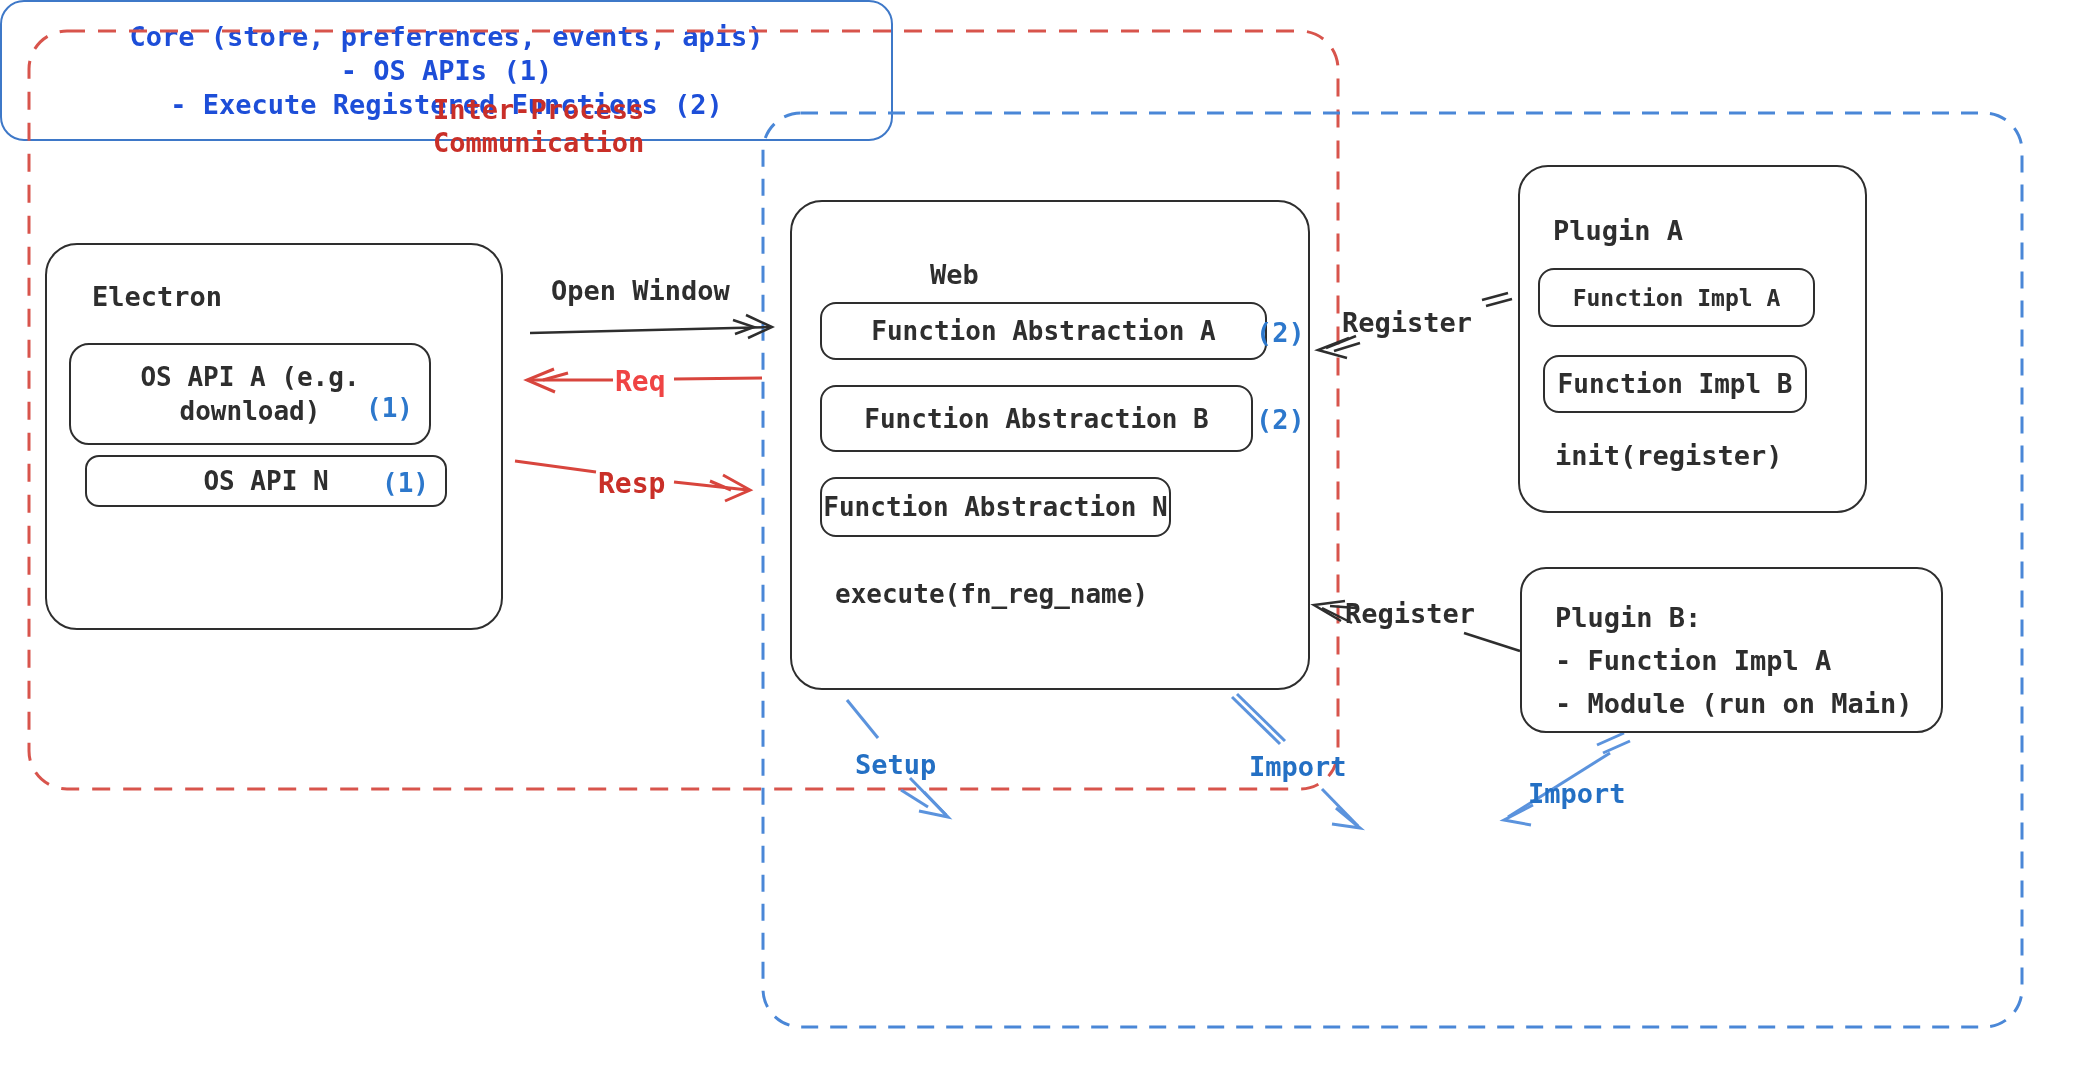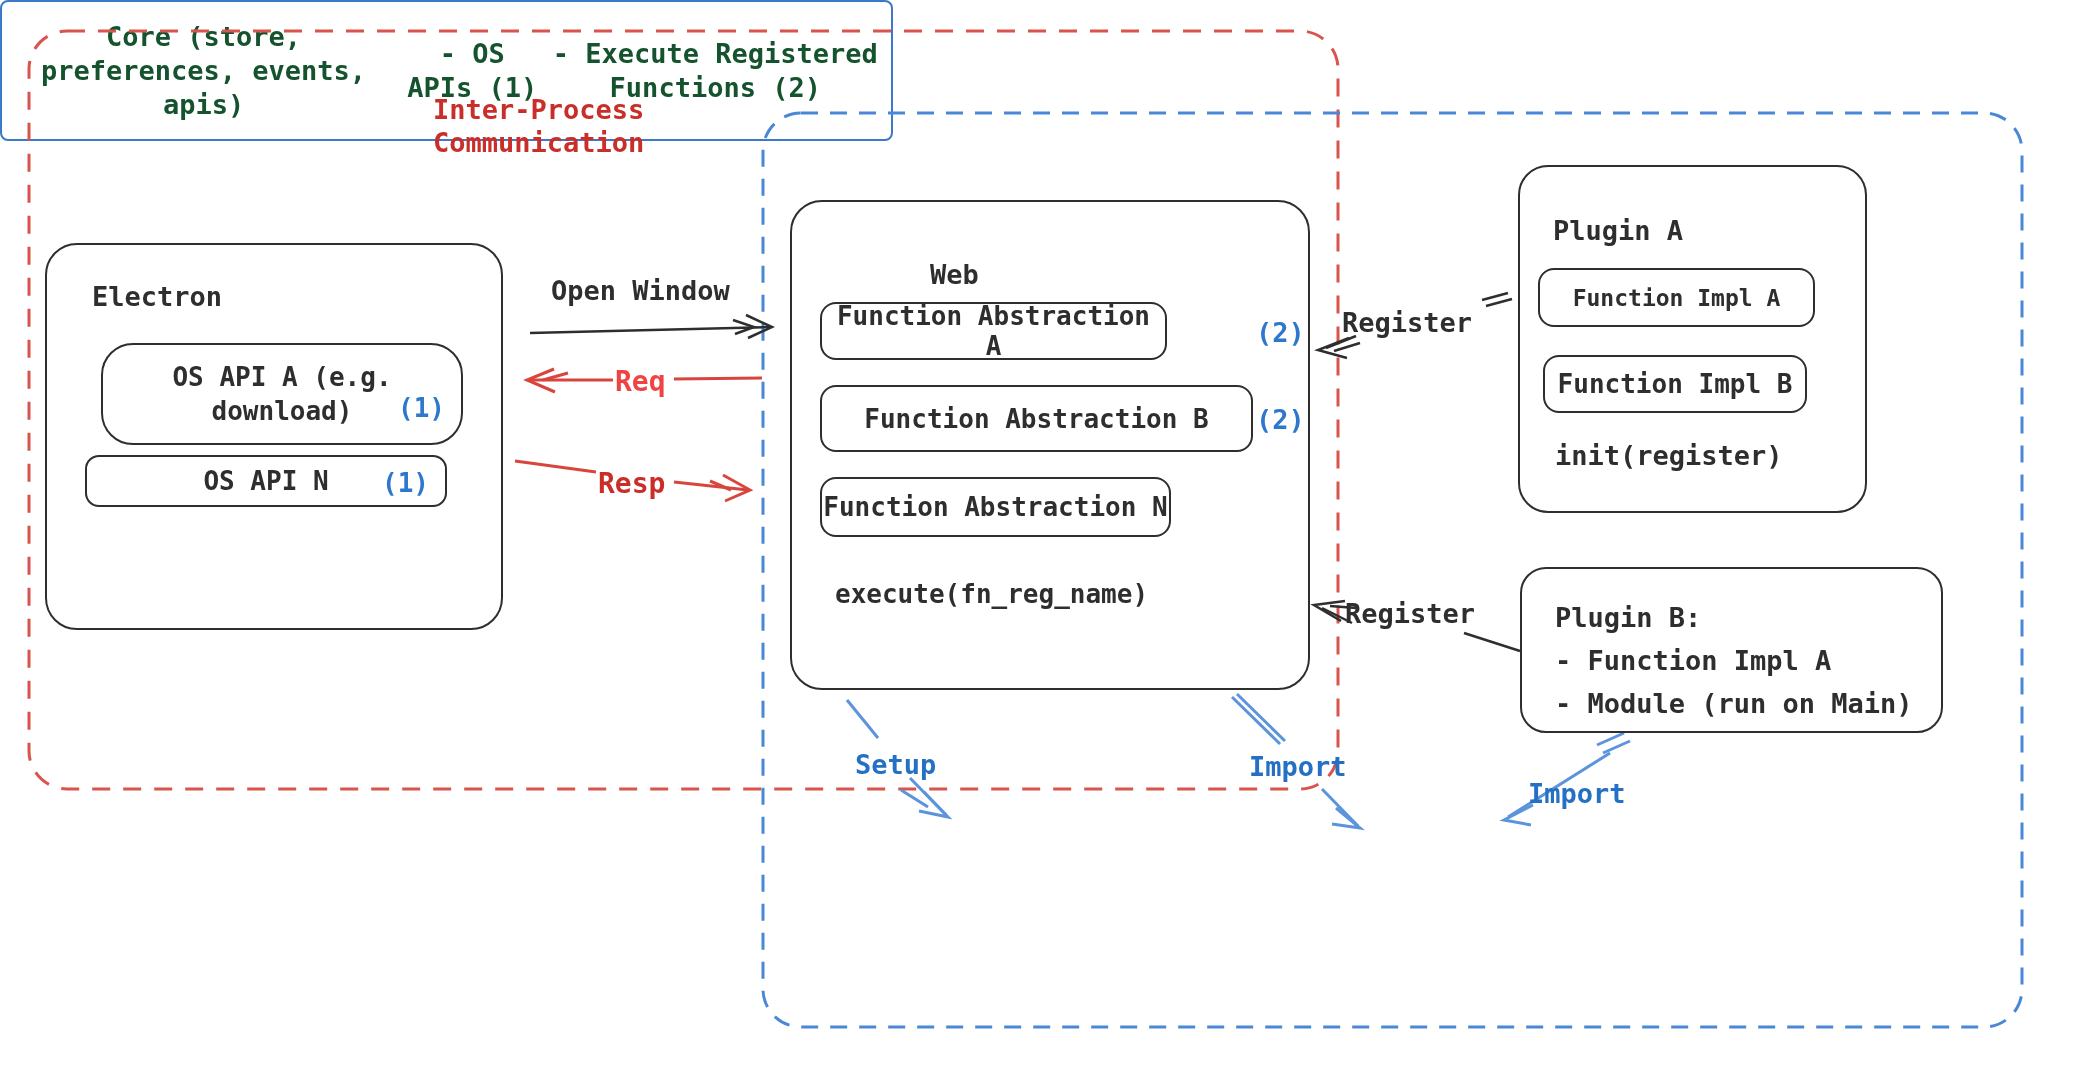--- a/index.html
+++ b/index.html
@@ -11,51 +11,51 @@
   .lbl{position:absolute;font-weight:600;white-space:pre;line-height:1.25;}
 
   
   .node{position:absolute;border:2.5px solid #2e2e2e;border-radius:32px;background:transparent;box-sizing:border-box;}
   .subnode{position:absolute;border:2.2px solid #2e2e2e;border-radius:16px;background:#ffffff;box-sizing:border-box;
            display:flex;align-items:center;justify-content:center;text-align:center;font-weight:600;}
 
   
   #electron-box{left:45px;top:243px;width:458px;height:387px;}
   #electron-title{left:92px;top:280px;font-size:27px;}
-  #osapi-a-box{left:101px;top:343px;width:362px;height:102px;border-radius:32px;flex-direction:column;font-size:26px;line-height:34px;}
+  #osapi-a-box{left:69px;top:343px;width:362px;height:102px;border-radius:20px;flex-direction:column;font-size:26px;line-height:34px;}
   #osapi-n-box{left:85px;top:455px;width:362px;height:52px;border-radius:14px;font-size:26px;}
   .badge{position:absolute;color:#2d78cc;font-weight:600;font-size:26px;}
   #osapi-a-badge{right:16px;bottom:18px;}
   #osapi-n-badge{right:16px;top:11px;}
 
   
   #web-box{left:790px;top:200px;width:520px;height:490px;}
   #web-title{left:930px;top:258px;font-size:27px;}
-  #fa-a-box{left:820px;top:302px;width:347px;height:58px;font-size:26px;}
+  #fa-a-box{left:820px;top:302px;width:447px;height:58px;font-size:26px;}
   #fa-b-box{left:820px;top:385px;width:433px;height:67px;font-size:26px;}
   #fa-n-box{left:820px;top:477px;width:351px;height:60px;font-size:26px;}
   #fa-a-badge{left:1256px;top:316px;font-size:27px;}
   #fa-b-badge{left:1256px;top:403px;font-size:27px;}
   #execute-label{left:835px;top:578px;font-size:26px;}
 
   
   #plugin-a-box{left:1518px;top:165px;width:349px;height:348px;border-radius:30px;}
   #plugin-a-title{left:1553px;top:214px;font-size:27px;}
   #fi-a-box{left:1538px;top:268px;width:277px;height:59px;font-size:23px;}
   #fi-b-box{left:1543px;top:355px;width:264px;height:58px;font-size:26px;}
   #init-label{left:1555px;top:439px;font-size:27px;}
 
   
   #plugin-b-box{left:1520px;top:567px;width:423px;height:166px;border-radius:26px;}
   #plugin-b-text{left:1555px;top:596px;font-size:27px;line-height:43px;}
 
   
-  #core-box{left:932px;top:832px;width:893px;height:141px;border:2.5px solid #3e78c8;border-radius:8px;
-            display:flex;flex-direction:row;align-items:center;justify-content:center;
-            color:#14532d;font-weight:600;font-size:27px;line-height:34px;text-align:center;box-sizing:border-box;}
+  #core-box{left:932px;top:832px;width:893px;height:141px;border:2.5px solid #3e78c8;border-radius:24px;
+            display:flex;flex-direction:column;align-items:center;justify-content:center;
+            color:#1d4ed8;font-weight:600;font-size:27px;line-height:34px;text-align:center;box-sizing:border-box;}
 
   
   #ipc-label{left:433px;top:93px;color:#c92f28;font-size:27px;line-height:33px;}
   #rendering-label{left:798px;top:150px;color:#2470c4;font-size:27px;}
 
   
   #open-window-label{left:551px;top:274px;font-size:27px;}
   #req-label{left:615px;top:364px;color:#ef4444;font-size:28px;}
   #resp-label{left:598px;top:466px;color:#c92f28;font-size:28px;}
   #register-top-label{left:1342px;top:306px;font-size:27px;}

